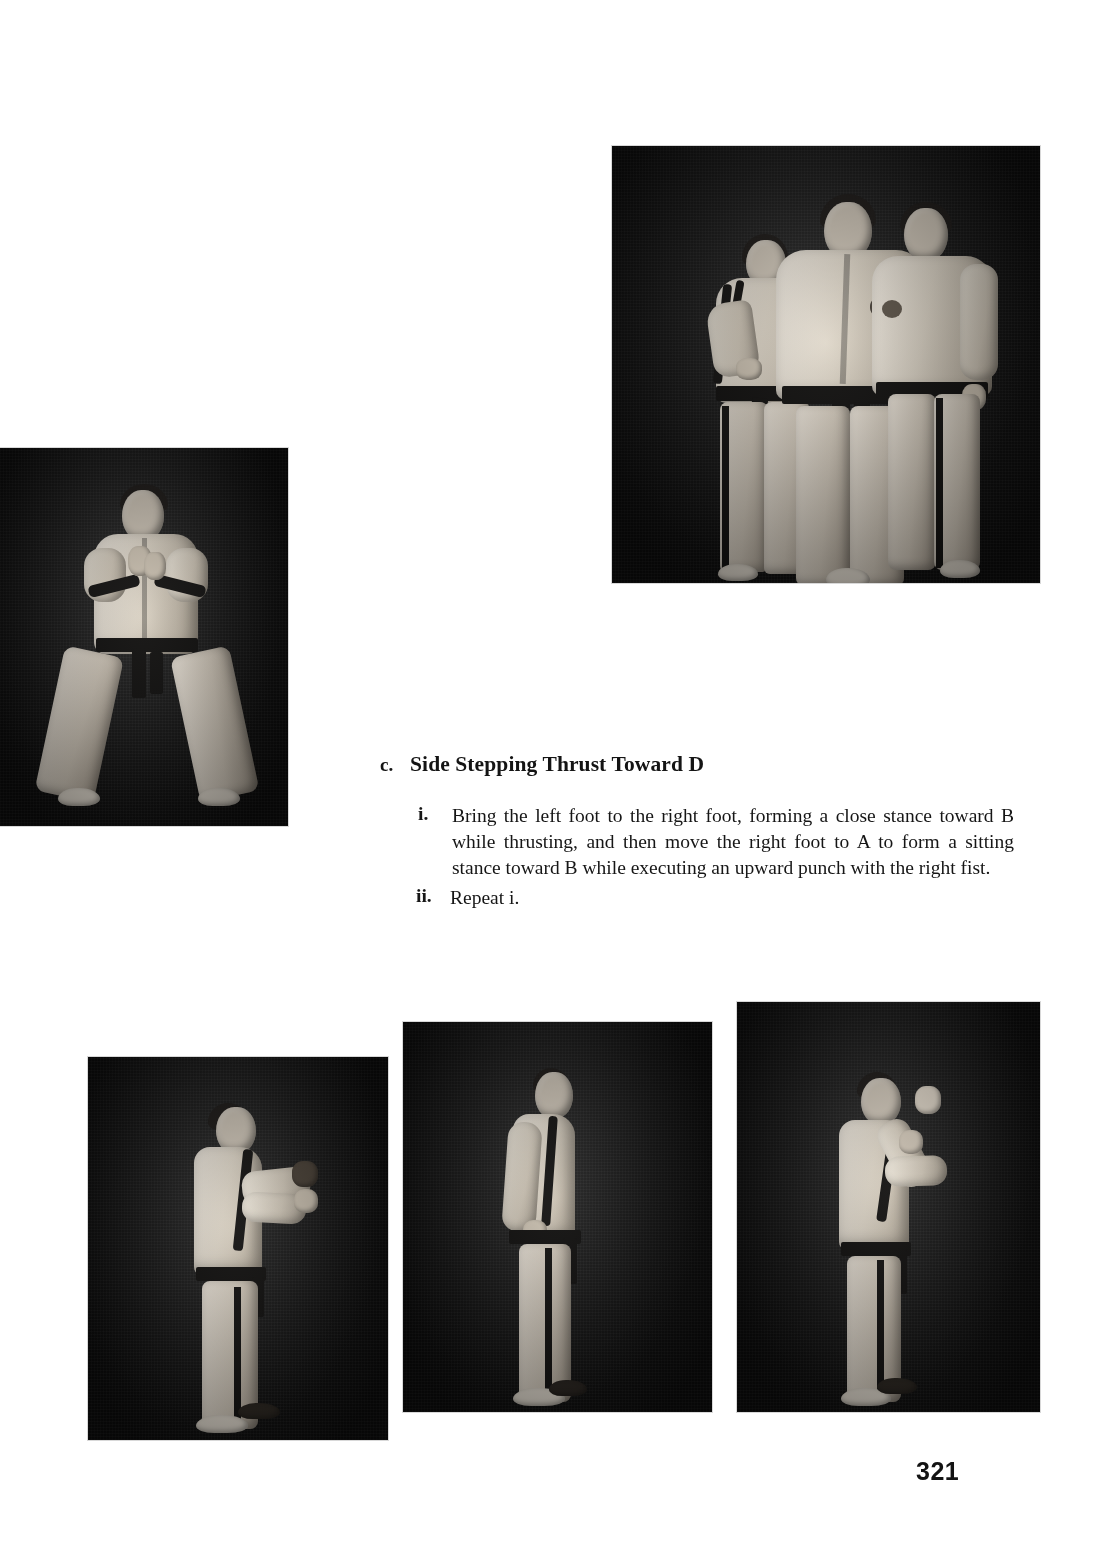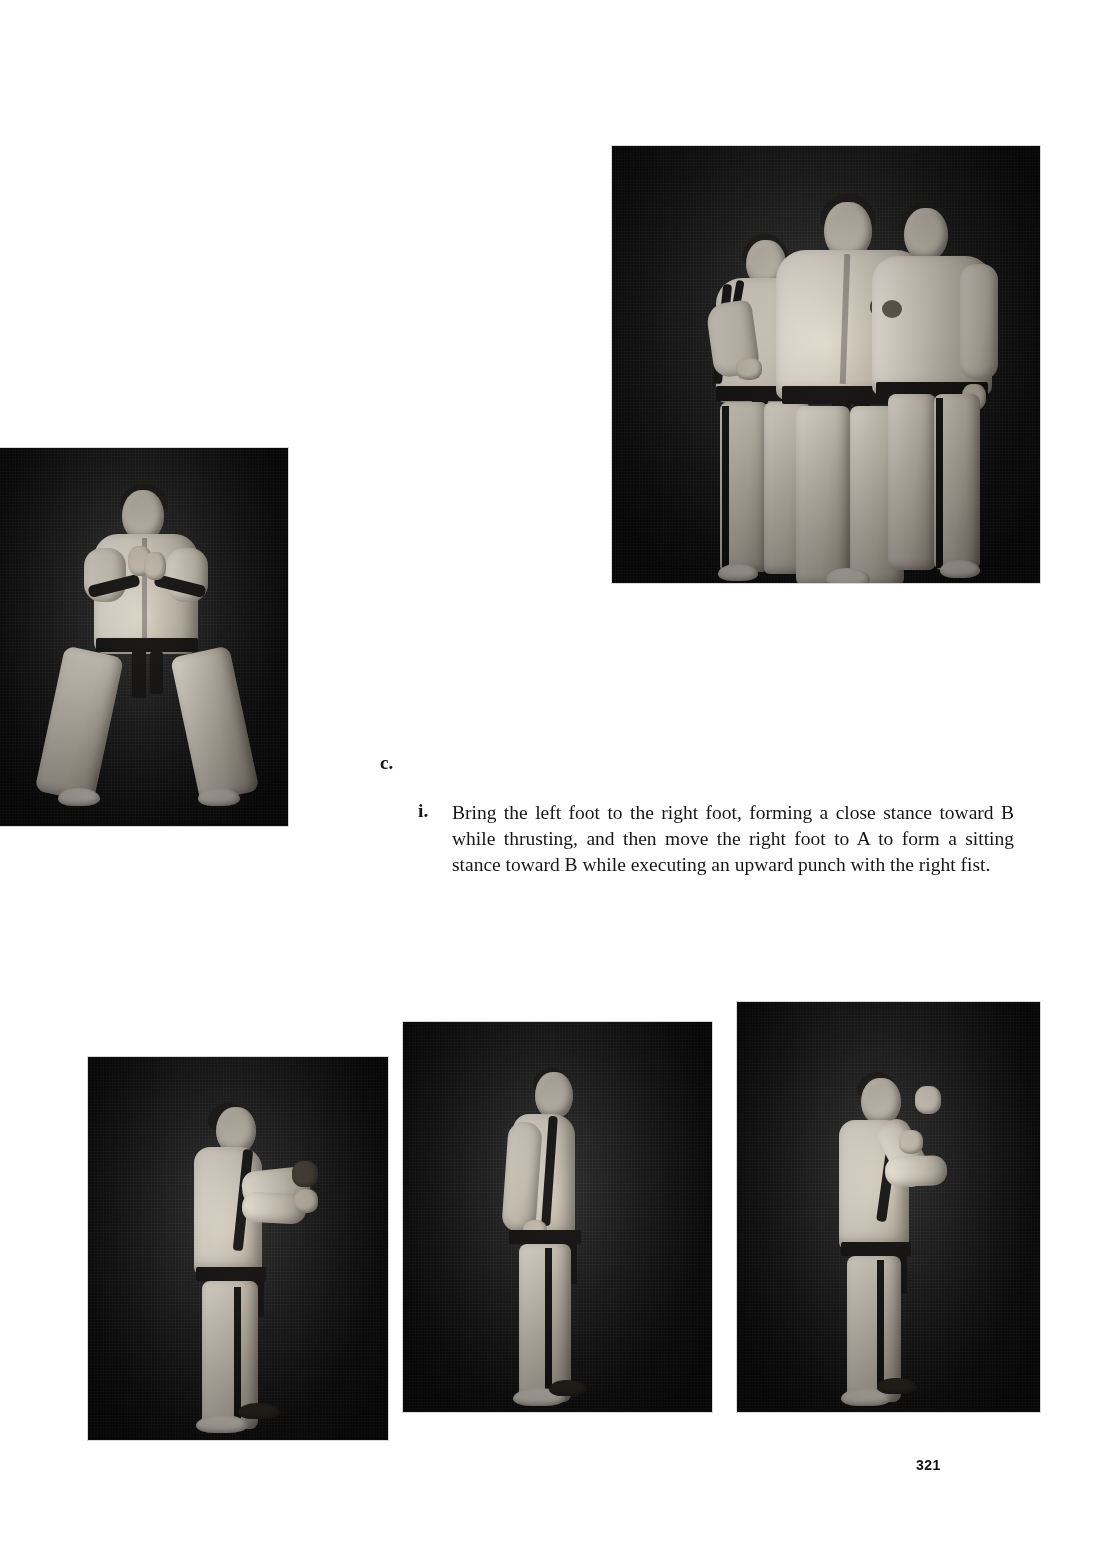--- a/index.html
+++ b/index.html
@@ -141,21 +141,21 @@
   }
   .step-text.nojust { text-align: left; }
 
   
   .page-number {
     position: absolute;
     left: 916px;
     top: 1457px;
     font-family: "Liberation Sans", sans-serif;
     font-weight: bold;
-    font-size: 14px;
+    font-size: 25px;
     color: #131313;
     letter-spacing: 0.5px;
   }
 </style>
 </head>
 <body>
 
 <div id="page">
 
   <div class="photo" style="left:612px; top:146px; width:428px; height:437px;">
@@ -303,29 +303,34 @@
       <div class="foot" style="left:48px; top:314px; width:40px; height:16px; background:#2b2620;"></div>
     </div>
 
     <div class="vign"></div>
   </div>
 
   <div class="text-block">
 
     <div class="heading-row">
       <span class="heading-marker">c.</span>
+      <span class="heading-title">Side Stepping Thrust Toward D</span>
     </div>
 
 
     <div class="steps">
 
       <div class="step">
         <span class="step-marker">i.</span>
         <span class="step-text">Bring the left foot to the right foot, forming a close stance toward B while thrusting, and then move the right foot to A to form a sitting stance toward B while executing an upward punch with the right fist.</span>
       </div>
 
+      <div class="step">
+        <span class="step-marker roman2">ii.</span>
+        <span class="step-text nojust">Repeat i.</span>
+      </div>
 
     </div>
   </div>
 
   <div class="page-number">321</div>
 
 </div>
 
 </body></html>

